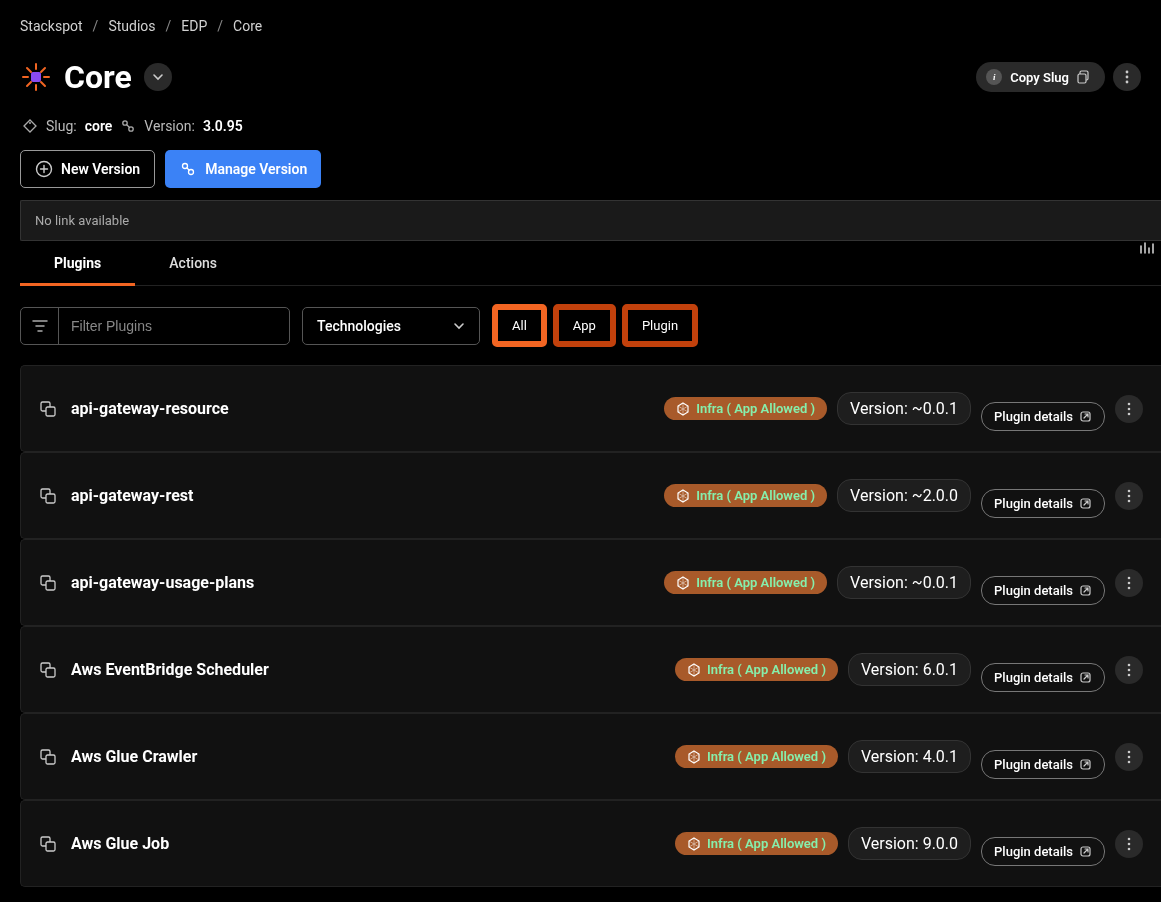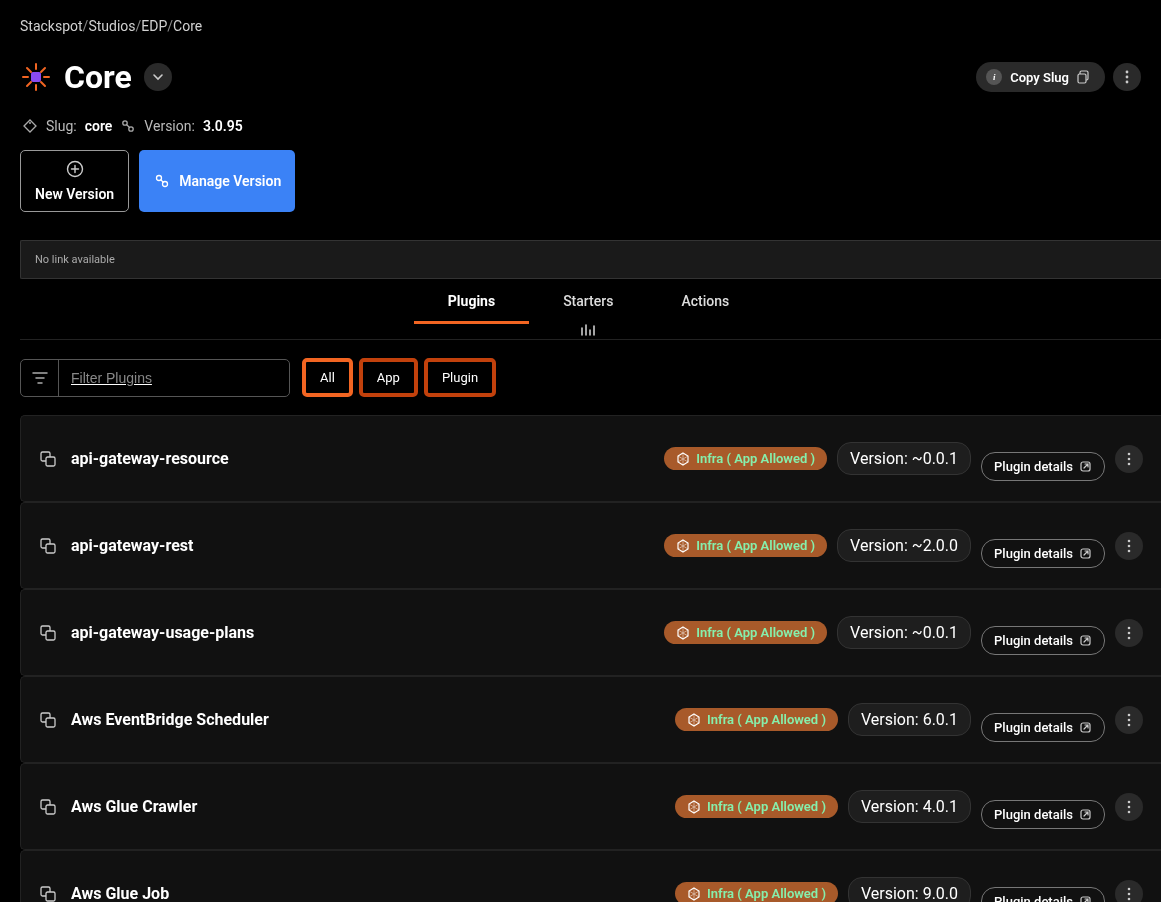--- a/index.html
+++ b/index.html
@@ -1,50 +1,50 @@
 <!DOCTYPE html>
 <html><head>
 <meta charset="utf-8">
 <style>
 * { margin:0; padding:0; box-sizing:border-box; }
 body { background:#000; color:#fff; font-family:-apple-system,BlinkMacSystemFont,"Segoe UI",Roboto,sans-serif; font-size:14px; }
-.breadcrumb { display:flex; align-items:flex-end; gap:0; padding:18px 20px; color:#d1d1d1; }
+.breadcrumb { display:flex; align-items:flex-end; gap:10px; padding:18px 20px; color:#d1d1d1; }
 .breadcrumb span.sep { color:#888; }
 .breadcrumb a { color:#d1d1d1; text-decoration:none; cursor:pointer; }
 .header { display:flex; align-items:center; justify-content:space-between; padding:6px 20px 12px 20px; }
 .header-left { display:flex; align-items:center; gap:12px; }
 .logo-icon { width:32px; height:32px; display:flex; align-items:center; justify-content:center; }
 .title { font-size:32px; font-weight:700; }
 .chevron-wrap { width:28px; height:28px; border-radius:50%; background:#2a2a2a; display:flex; align-items:center; justify-content:center; cursor:pointer; }
 .header-right { display:flex; align-items:center; gap:8px; }
 .copy-slug { background:#2a2a2a; border-radius:18px; padding:7px 14px 7px 10px; display:flex; align-items:center; gap:8px; cursor:pointer; font-weight:600; font-size:13px;}
 .copy-slug .i-dot { width:16px; height:16px; border-radius:50%; background:#555; display:flex; align-items:center; justify-content:center; font-size:9px; font-style:italic; font-family:serif;}
 .more-btn { width:28px; height:28px; border-radius:50%; background:#2a2a2a; display:flex; align-items:center; justify-content:center; cursor:pointer; }
 .meta { display:flex; align-items:center; gap:8px; padding:10px 20px 16px 22px; color:#ccc; }
 .meta-item { display:flex; align-items:center; gap:8px; }
 .meta-item .label { color:#bbb; }
 .meta-item .value { font-weight:600; color:#fff; }
 .actions { display:flex; gap:10px; padding:0 20px 12px 20px; }
 .btn { display:flex; align-items:center; gap:8px; padding:9px 14px; border-radius:5px; font-weight:600; font-size:14px; cursor:pointer; }
-.btn-outline { border:1px solid #999; background:transparent; color:#fff;flex-direction:column; }
+.btn-outline { border:1px solid #999; background:transparent; color:#fff; }
 .btn-filled { background:#3b82f6; color:#fff; }
-.no-link { margin:16px 0 0 20px; background:#1a1a1a; border:1px solid #333; padding:12px 14px; color:#aaa; font-size:11px; border-radius:2px 0 0 2px; border-right:none;}
-.tabs-row { display:flex; align-items:center; justify-content:space-between; margin-left:20px; border-bottom:1px solid #222; padding-right:4px;flex-direction:column;}
+.no-link { margin:0 0 0 20px; background:#1a1a1a; border:1px solid #333; padding:12px 14px; color:#aaa; font-size:13px; border-radius:2px 0 0 2px; border-right:none;}
+.tabs-row { display:flex; justify-content:space-between; margin-left:20px; border-bottom:1px solid #222; padding-right:4px;}
 .tabs { display:flex; }
 .tab { padding:14px 34px; color:#ddd; cursor:pointer; font-weight:500; position:relative; }
 .tab.active { font-weight:700; color:#fff; }
 .tab.active::after { content:""; position:absolute; left:0; right:0; bottom:-1px; height:3px; background:#f26522; }
 .filters { display:flex; align-items:center; gap:12px; padding:18px 20px 18px 20px; }
-.filter-input-group { display:flex; border:1px solid #555; border-radius:5px; overflow:hidden;text-decoration:underline; }
+.filter-input-group { display:flex; border:1px solid #555; border-radius:5px; overflow:hidden; }
 .filter-icon { width:38px; display:flex; align-items:center; justify-content:center; border-right:1px solid #555; }
 .filter-input { background:transparent; border:none; outline:none; color:#fff; padding:10px 12px; width:230px; font-size:14px; }
 .filter-input::placeholder { color:#888; }
 .select { border:1px solid #555; border-radius:5px; padding:10px 14px; display:flex; align-items:center; justify-content:space-between; gap:40px; width:178px; cursor:pointer; font-weight:500;}
 .chip-group { display:flex; gap:6px; }
-.chip { padding:8px 14px; border:4px solid #c2410c; border-radius:5px; cursor:pointer; font-size:13px; }
+.chip { padding:8px 14px; border:6px solid #c2410c; border-radius:5px; cursor:pointer; font-size:13px; }
 .chip.active { border-color:#f26522; color:#fff; }
 .plugin-list { padding:0 0 0 20px; display:flex; flex-direction:column; }
 .plugin-row { background:#111; border:1px solid #222; border-right:none; border-radius:5px 0 0 5px; display:flex; align-items:center; justify-content:space-between; padding:20px 18px; }
 .plugin-left { display:flex; align-items:center; gap:14px; }
 .plugin-name { font-weight:700; font-size:16px; }
 .plugin-right { display:flex; align-items:center; gap:10px; }
 .badge-infra { background:#a85a2a; color:#86efac; border-radius:14px; padding:4px 12px; display:flex; align-items:center; gap:6px; font-size:13px; font-weight:600;}
 .version-pill { background:#1e1e1e; border:1px solid #333; border-radius:14px; padding:6px 12px; font-size:16px; }
 .details-btn { border:1px solid #777; border-radius:14px; padding:6px 12px; display:flex; align-items:center; gap:6px; cursor:pointer; font-size:13px; font-weight:500;margin-top:16px; }
 .row-more { width:28px; height:28px; border-radius:50%; background:#2a2a2a; display:flex; align-items:center; justify-content:center; cursor:pointer; }
@@ -133,39 +133,44 @@
       </svg>
     <span>Manage Version</span>
   </div>
 </div>
 
 <div class="no-link">No link available</div>
 
 <div class="tabs-row">
   <div class="tabs">
     <div class="tab active">Plugins</div>
-    <div class="tab">Starters</div>
     <div class="tab">Actions</div>
   </div>
   <div>
     <svg width="18" height="16" viewBox="0 0 18 16">
         <path d="M2 12 L2 5 M6 12 L6 2 M10 12 L10 7 M14 12 L14 3" stroke="#ccc" stroke-width="1.6" stroke-linecap="round"></path>
       </svg>
   </div>
 </div>
 
 <div class="filters">
   <div class="filter-input-group">
     <div class="filter-icon">
       <svg width="16" height="14" viewBox="0 0 16 14">
           <path d="M1 2 L15 2 M4 7 L12 7 M6 12 L10 12" stroke="#aaa" stroke-width="1.5" stroke-linecap="round"></path>
         </svg>
     </div>
     <input class="filter-input" placeholder="Filter Plugins" style="">
   </div>
+  <div class="select">
+    <span>Technologies</span>
+    <svg width="12" height="12" viewBox="0 0 12 12">
+        <path d="M2 4 L6 8 L10 4" stroke="#ccc" stroke-width="1.6" fill="none" stroke-linecap="round"></path>
+      </svg>
+  </div>
   <div class="chip-group">
     <div class="chip active">All</div>
     <div class="chip">App</div>
     <div class="chip">Plugin</div>
   </div>
 </div>
 
 <div class="plugin-list" id="plugin-list">
   <div class="plugin-row">
     <div class="plugin-left">

